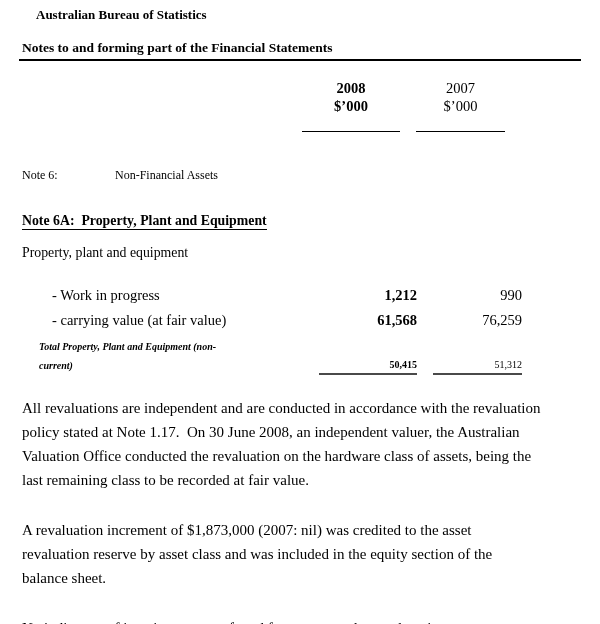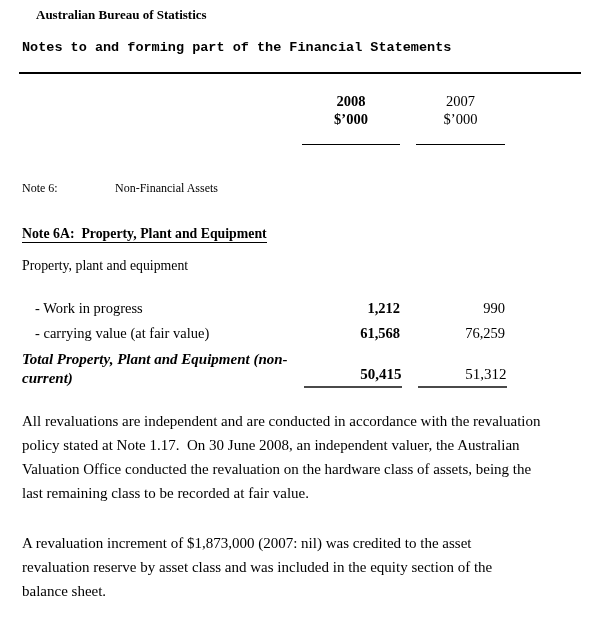--- a/index.html
+++ b/index.html
@@ -18,22 +18,21 @@
     text-align: left;
     font-weight: bold;
     font-size: 13px;
     line-height: 15px;
     padding-left: 36px;
   }
 
   .notes-banner {
     margin: 16px 19px 0 19px;
     border-bottom: 2px solid #000000;
-    padding-bottom: 16px;
-    font-family: Liberation Mono, monospace;
+    padding-bottom: 3px;
   }
   .notes-banner .banner-text {
     font-weight: bold;
     font-size: 13.5px;
     padding-left: 3px;
     white-space: pre;
   }
 
   
   .grid3 {
@@ -68,28 +67,28 @@
     padding-bottom: 1px;
     white-space: pre;
   }
 
   .sub-heading {
     margin: 16px 0 0 22px;
     font-weight: normal;
     font-size: 13.8px;
   }
 
-  .fin-table { margin-top: 26px; font-size: 14.5px; }
+  .fin-table { margin-top: 26px; font-size: 14.5px; padding-left: 17px; }
   .frow { align-items: baseline; margin-bottom: 8px; }
   .frow .row-label { padding-left: 13px; white-space: pre; }
   .num { text-align: right; }
   .v2008 { font-weight: bold; }
   .thin-rule { border-bottom: 1.2px solid #000000; padding-bottom: 2px; }
 
-  .total-row { align-items: end; margin-top: 6px; font-size: 15px; }
+  .total-row { align-items: end; margin-top: 6px; font-size: 10px; }
   .total-row .total-label {
     font-weight: bold;
     font-style: italic;
     white-space: pre;
     line-height: 19px;
   }
   .total-num {
     border-bottom: 2.5px solid #4a4a4a;
     padding-bottom: 3px;
   }

